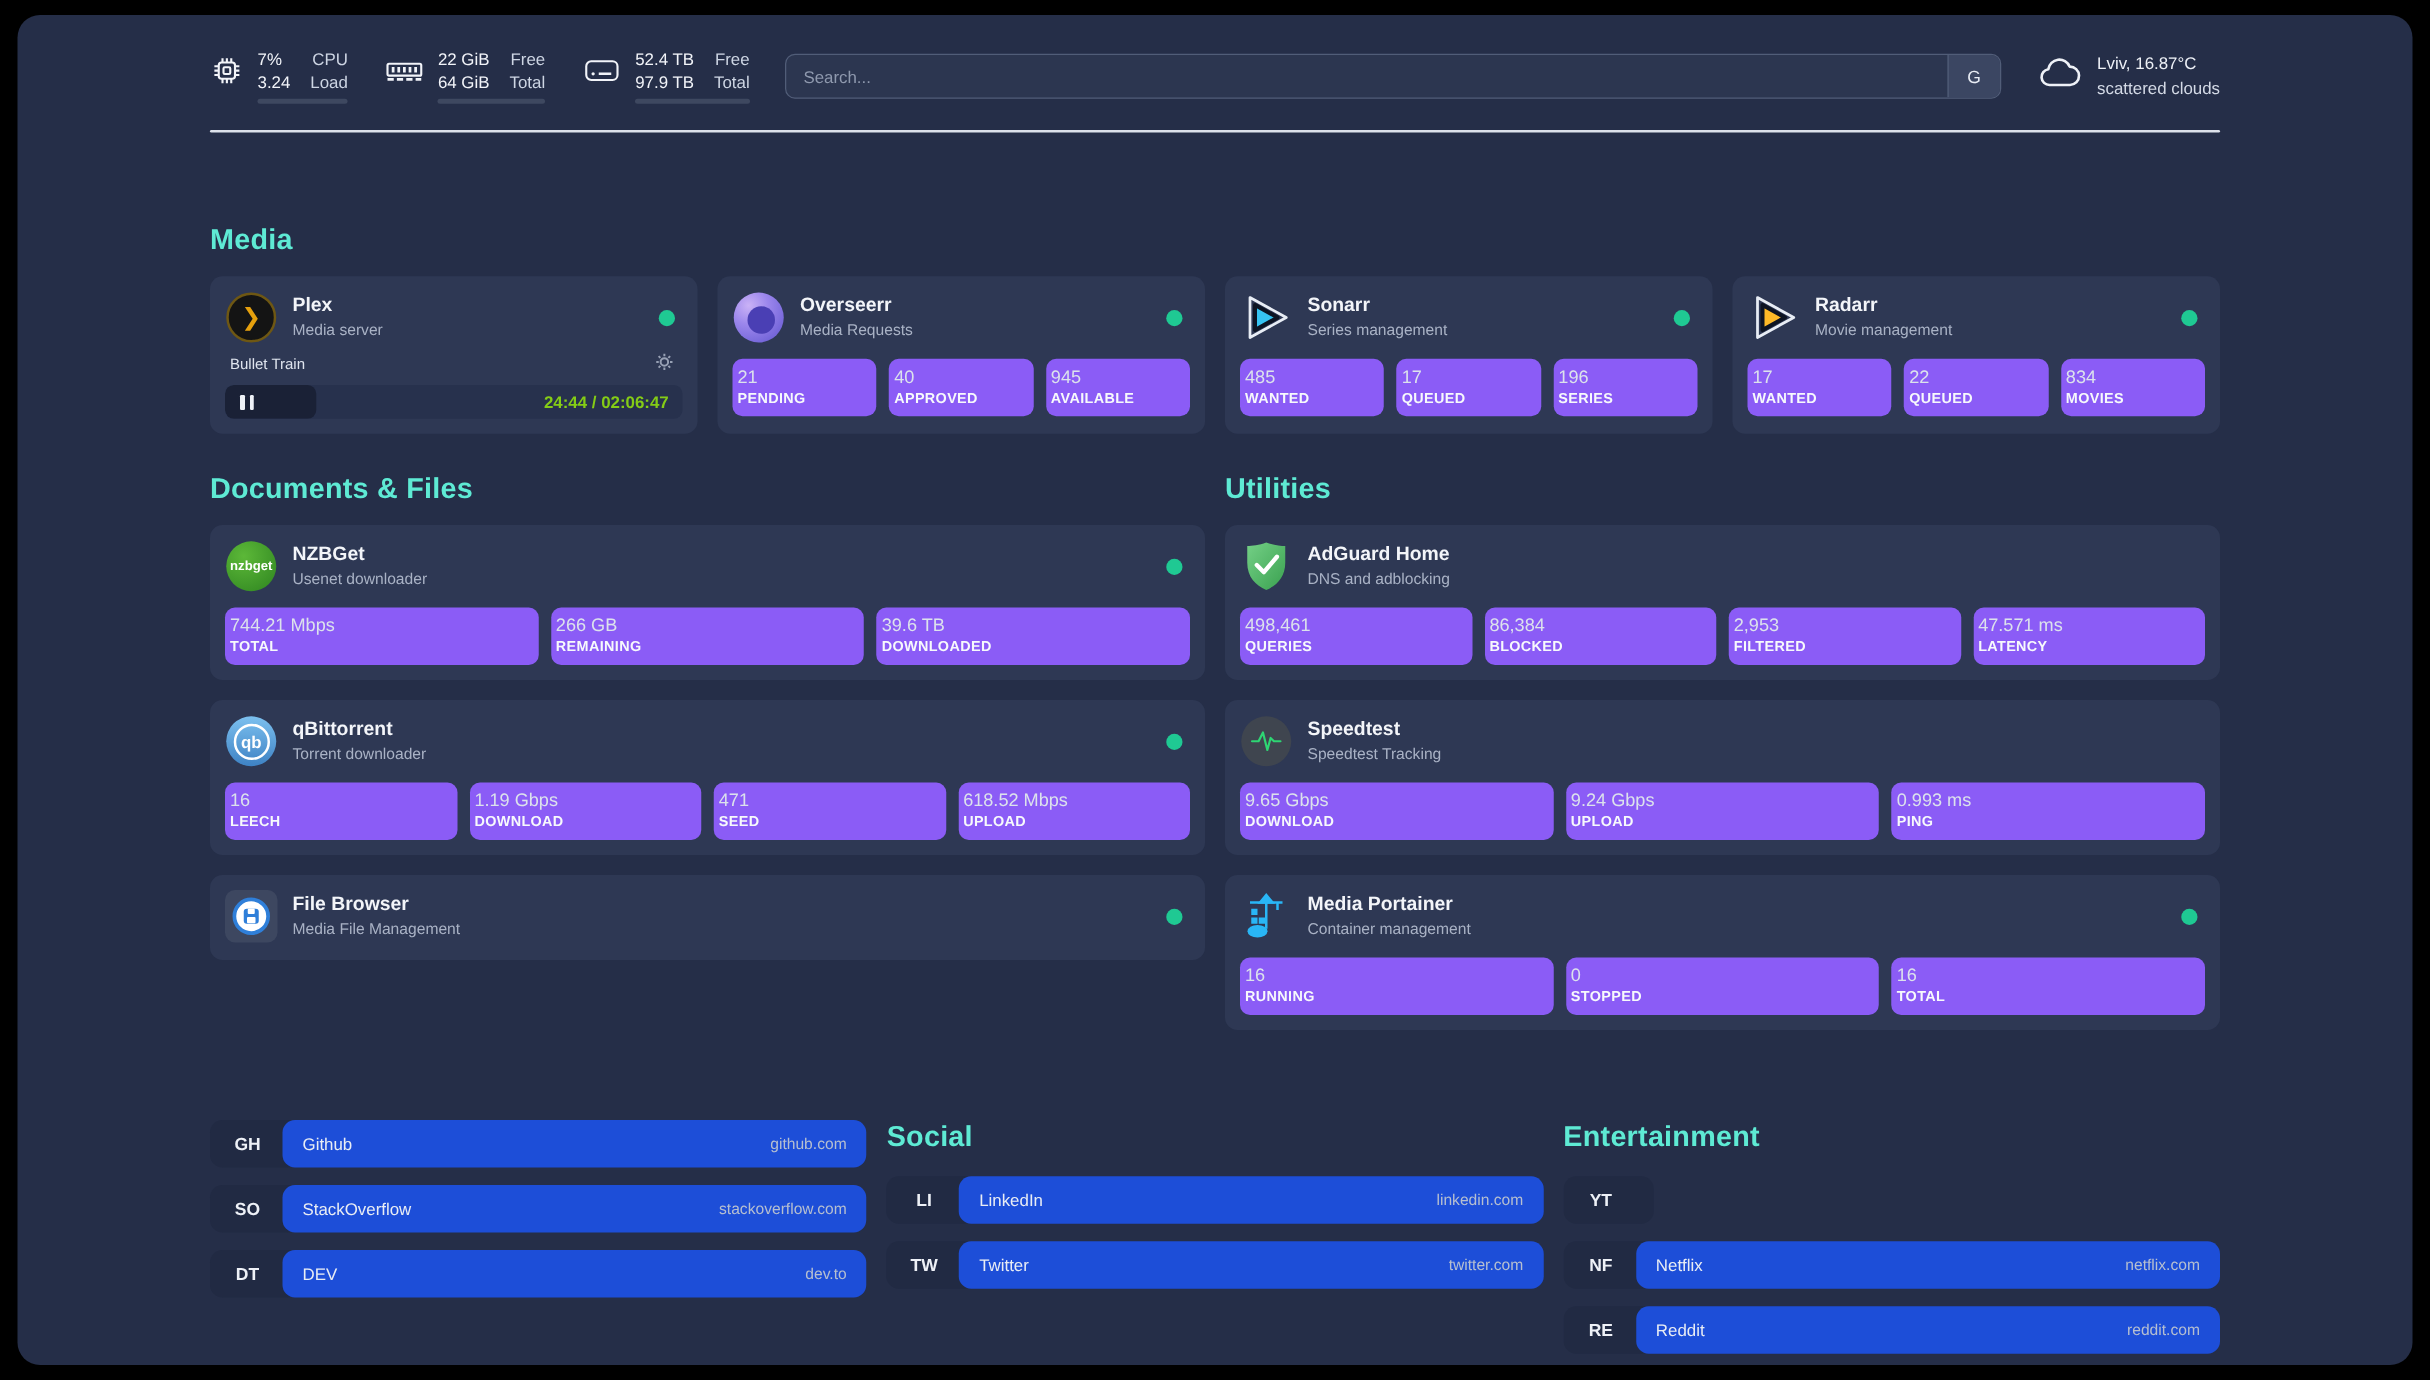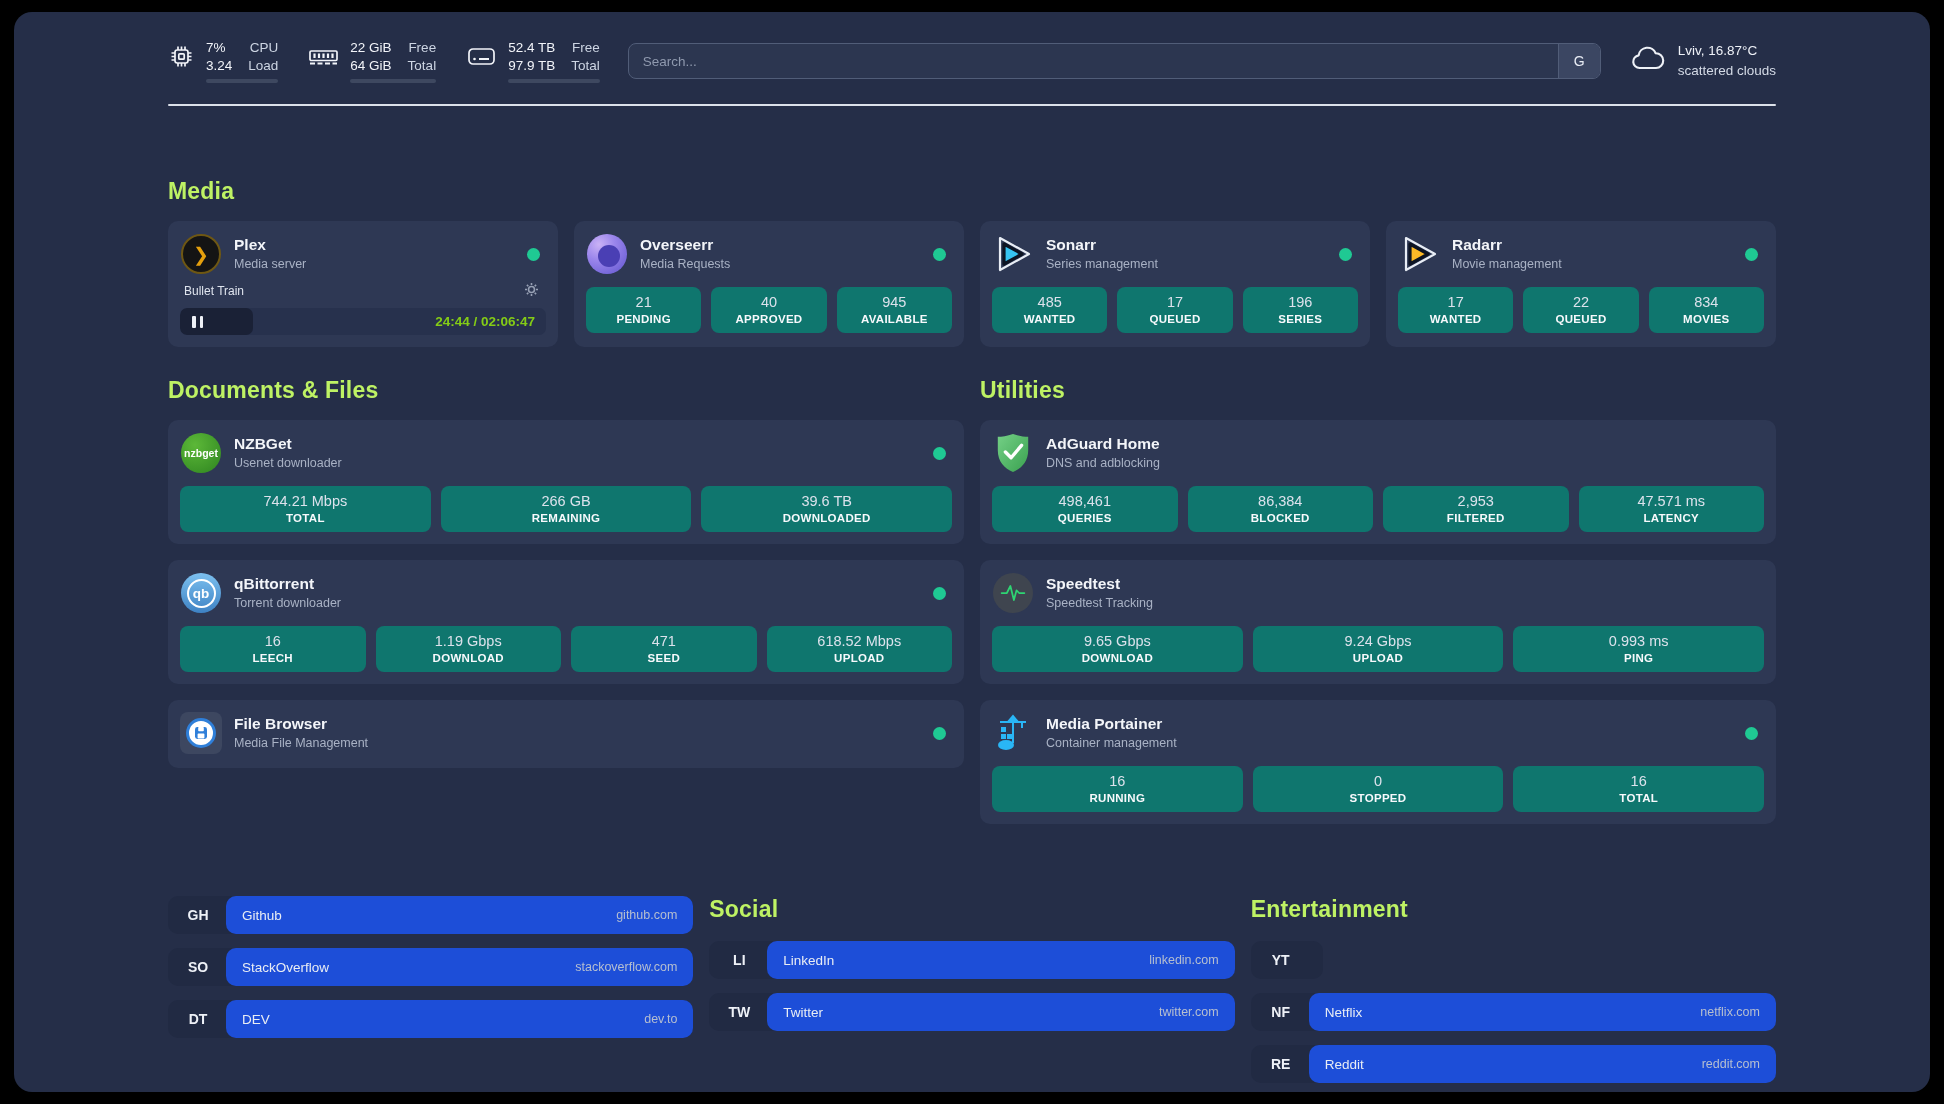--- a/index.html
+++ b/index.html
@@ -25,34 +25,34 @@
   .searchwrap input::placeholder { color:#8f99ae; }
   .g-btn { width:42px; background:#3b4662; border-left:1px solid #515d78; color:#e9edf5; display:flex; align-items:center; justify-content:center; font-size:14px; cursor:pointer; }
 
   .weather { display:flex; align-items:center; gap:13px; flex:0 0 auto; }
   .w-text { font-size:13.5px; line-height:1.45; color:#eef1f7; }
   .w-text .cond { color:#d4dae6; }
 
   .divider { margin-top:18px; height:2px; background:#dcе1ea; background:#dce1ea; border-radius:1px; }
 
   
-  .section-heading { font-size:23px; font-weight:600; color:#bef264; letter-spacing:.2px; }
+  .section-heading { font-size:23px; font-weight:600; color:#5eead4; letter-spacing:.2px; }
   .media-section { margin-top:72px; }
   .media-grid { display:grid; grid-template-columns:repeat(4,1fr); gap:16px; margin-top:16px; }
 
   .card { background:#2e3854; border-radius:10px; padding:10px 12px 12px; }
   .card-head { display:flex; align-items:center; gap:12px; min-height:46px; }
   .svc-icon { width:42px; height:42px; flex:0 0 42px; display:flex; align-items:center; justify-content:center; }
   .svc-titles { display:flex; flex-direction:column; line-height:1.35; }
   .svc-title { font-size:15.5px; font-weight:600; color:#f3f5f9; }
   .svc-sub { font-size:12.5px; color:#a9b2c5; }
   .status-dot { width:13px; height:13px; border-radius:50%; background:#1fc993; margin-left:auto; margin-right:6px; flex:0 0 auto; }
 
   .stats-row { display:flex; gap:10px; margin-top:10px; }
-  .stat { flex:1; background:#0f766e; border-radius:8px; text-align:center; padding:7px 4px 8px; }
+  .stat { flex:1; background:#8b5cf6; border-radius:8px; text-align:left; padding:7px 4px 8px; }
   .stat-value { font-size:14.5px; color:#dce2ec; }
   .stat-label { font-size:11.5px; font-weight:700; color:#f7f9fc; margin-top:3px; letter-spacing:.3px; }
 
   
   .np-row { display:flex; align-items:center; justify-content:space-between; padding:4px 6px 7px 4px; font-size:12px; color:#dfe4ee; }
   .progress-row { height:27px; background:#27314d; border-radius:7px; position:relative; display:flex; align-items:center; overflow:hidden; }
   .progress-fill { position:absolute; left:0; top:0; bottom:0; background:#1a2136; border-radius:7px; }
   .pause-btn { position:relative; z-index:1; margin-left:12px; display:flex; gap:4px; cursor:pointer; }
   .pause-btn span { width:3.5px; height:12px; background:#eef1f7; border-radius:1px; display:block; }
   .play-time { margin-left:auto; position:relative; z-index:1; font-size:13.5px; font-weight:700; color:#84cc16; padding-right:11px; }

